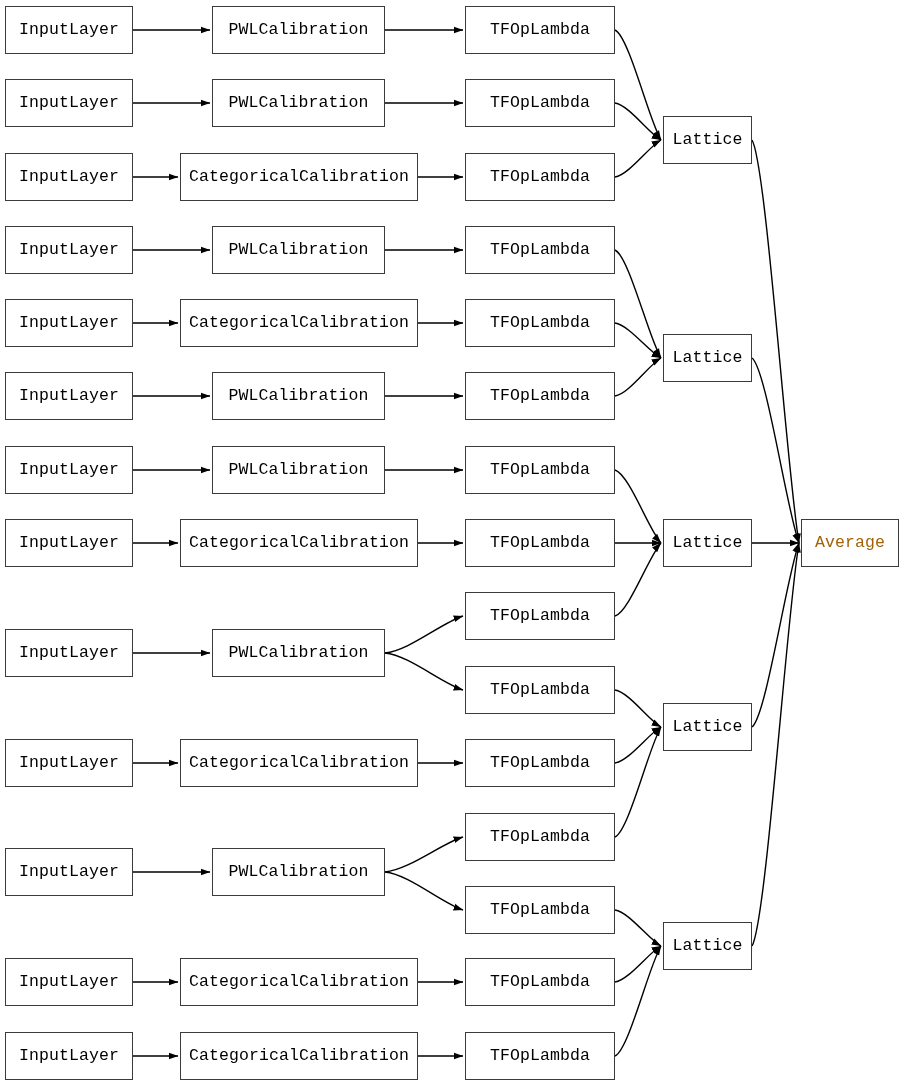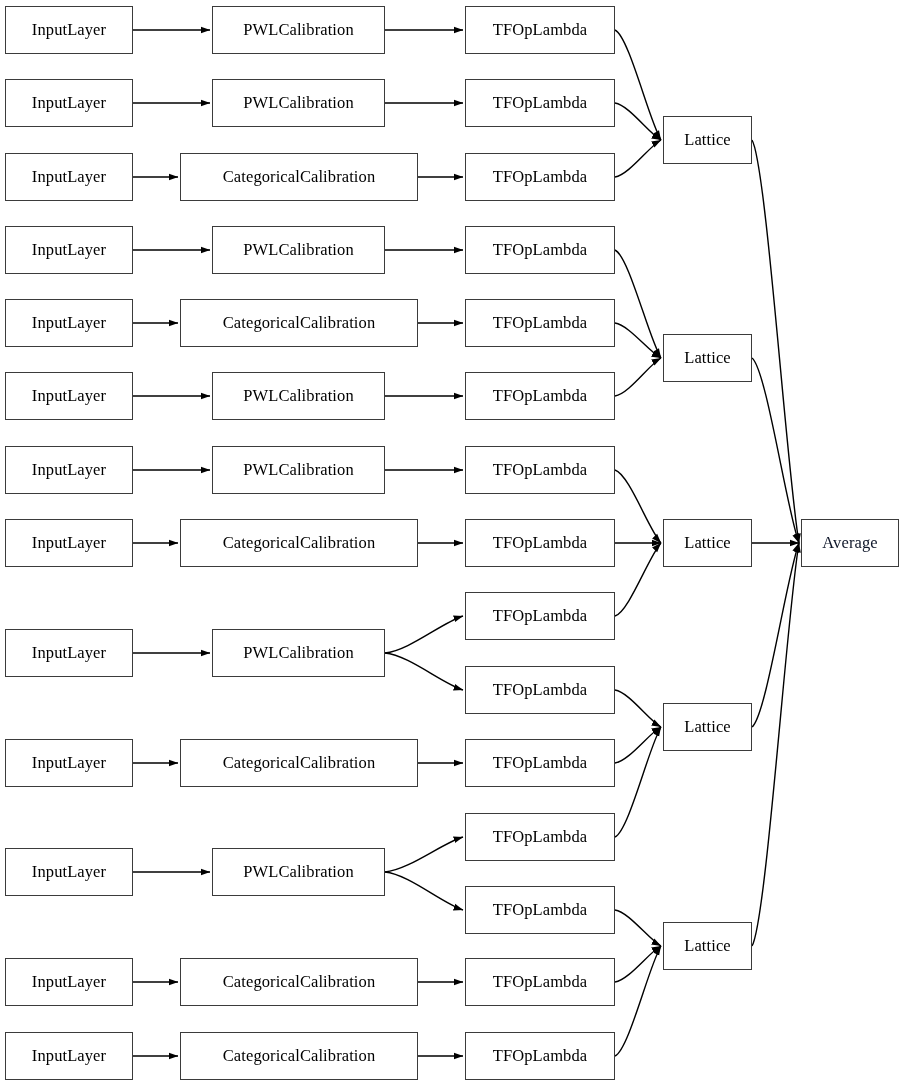--- a/index.html
+++ b/index.html
@@ -28,21 +28,21 @@
   }
   .node {
     position: absolute;
     box-sizing: border-box;
     background: #ffffff;
     border: 1.4px solid #3b3b3b;
     display: flex;
     align-items: center;
     justify-content: center;
     color: #000000;
-    font-family: Liberation Serif, serif;
+    font-family: Liberation Mono, monospace;
     font-size: 16.5px;
     line-height: 1;
     white-space: nowrap;
     letter-spacing: 0.1px;
   }
   .node .node-label {
     display: block;
     padding: 0 2px;
   }
 </style>
@@ -239,17 +239,17 @@
       </div>
       <div class="node node-lattice" style="left: 663px; top: 519px; width: 89px; height: 48px; border-color: rgb(59, 59, 59); background: rgb(255, 255, 255); color: rgb(0, 0, 0);">
         <span class="node-label">Lattice</span>
       </div>
       <div class="node node-lattice" style="left: 663px; top: 703px; width: 89px; height: 48px; border-color: rgb(59, 59, 59); background: rgb(255, 255, 255); color: rgb(0, 0, 0);">
         <span class="node-label">Lattice</span>
       </div>
       <div class="node node-lattice" style="left: 663px; top: 922px; width: 89px; height: 48px; border-color: rgb(59, 59, 59); background: rgb(255, 255, 255); color: rgb(0, 0, 0);">
         <span class="node-label">Lattice</span>
       </div>
-      <div class="node node-average" style="left: 801px; top: 519px; width: 98px; height: 48px; border-color: rgb(59, 59, 59); background: rgb(255, 255, 255); color: #0f172a;">
+      <div class="node node-average" style="left: 801px; top: 519px; width: 98px; height: 48px; border-color: rgb(59, 59, 59); background: rgb(255, 255, 255); color: #a16207;">
         <span class="node-label">Average</span>
       </div>
     </div>
 </div>
 
 </body></html>

